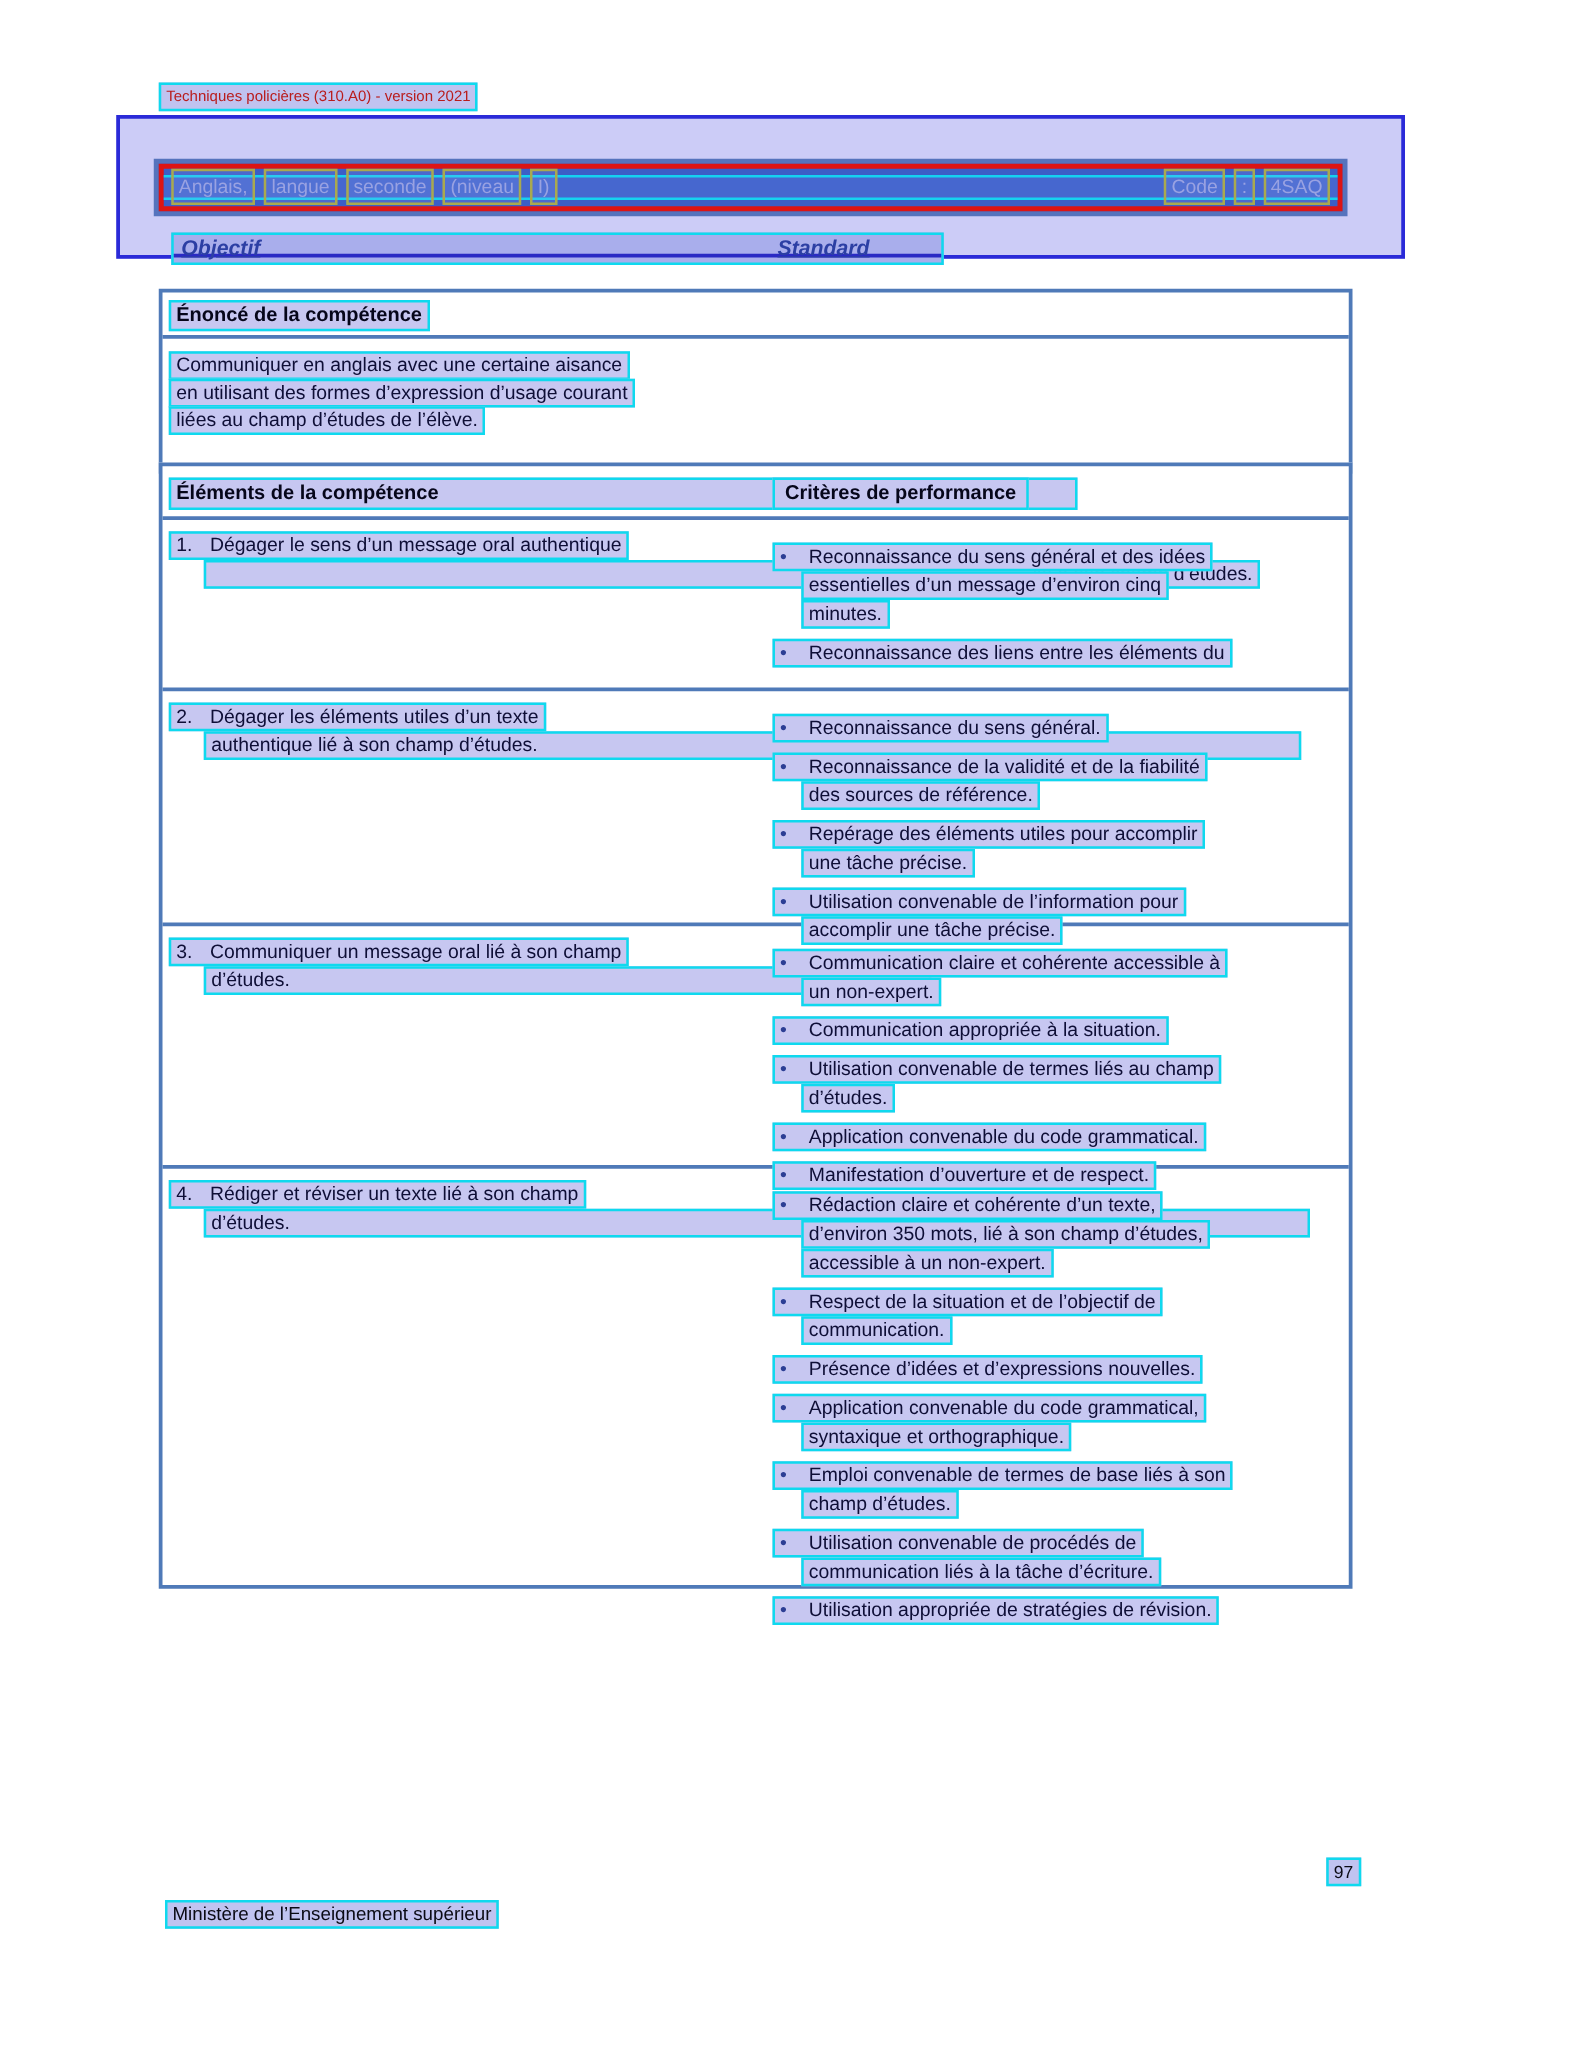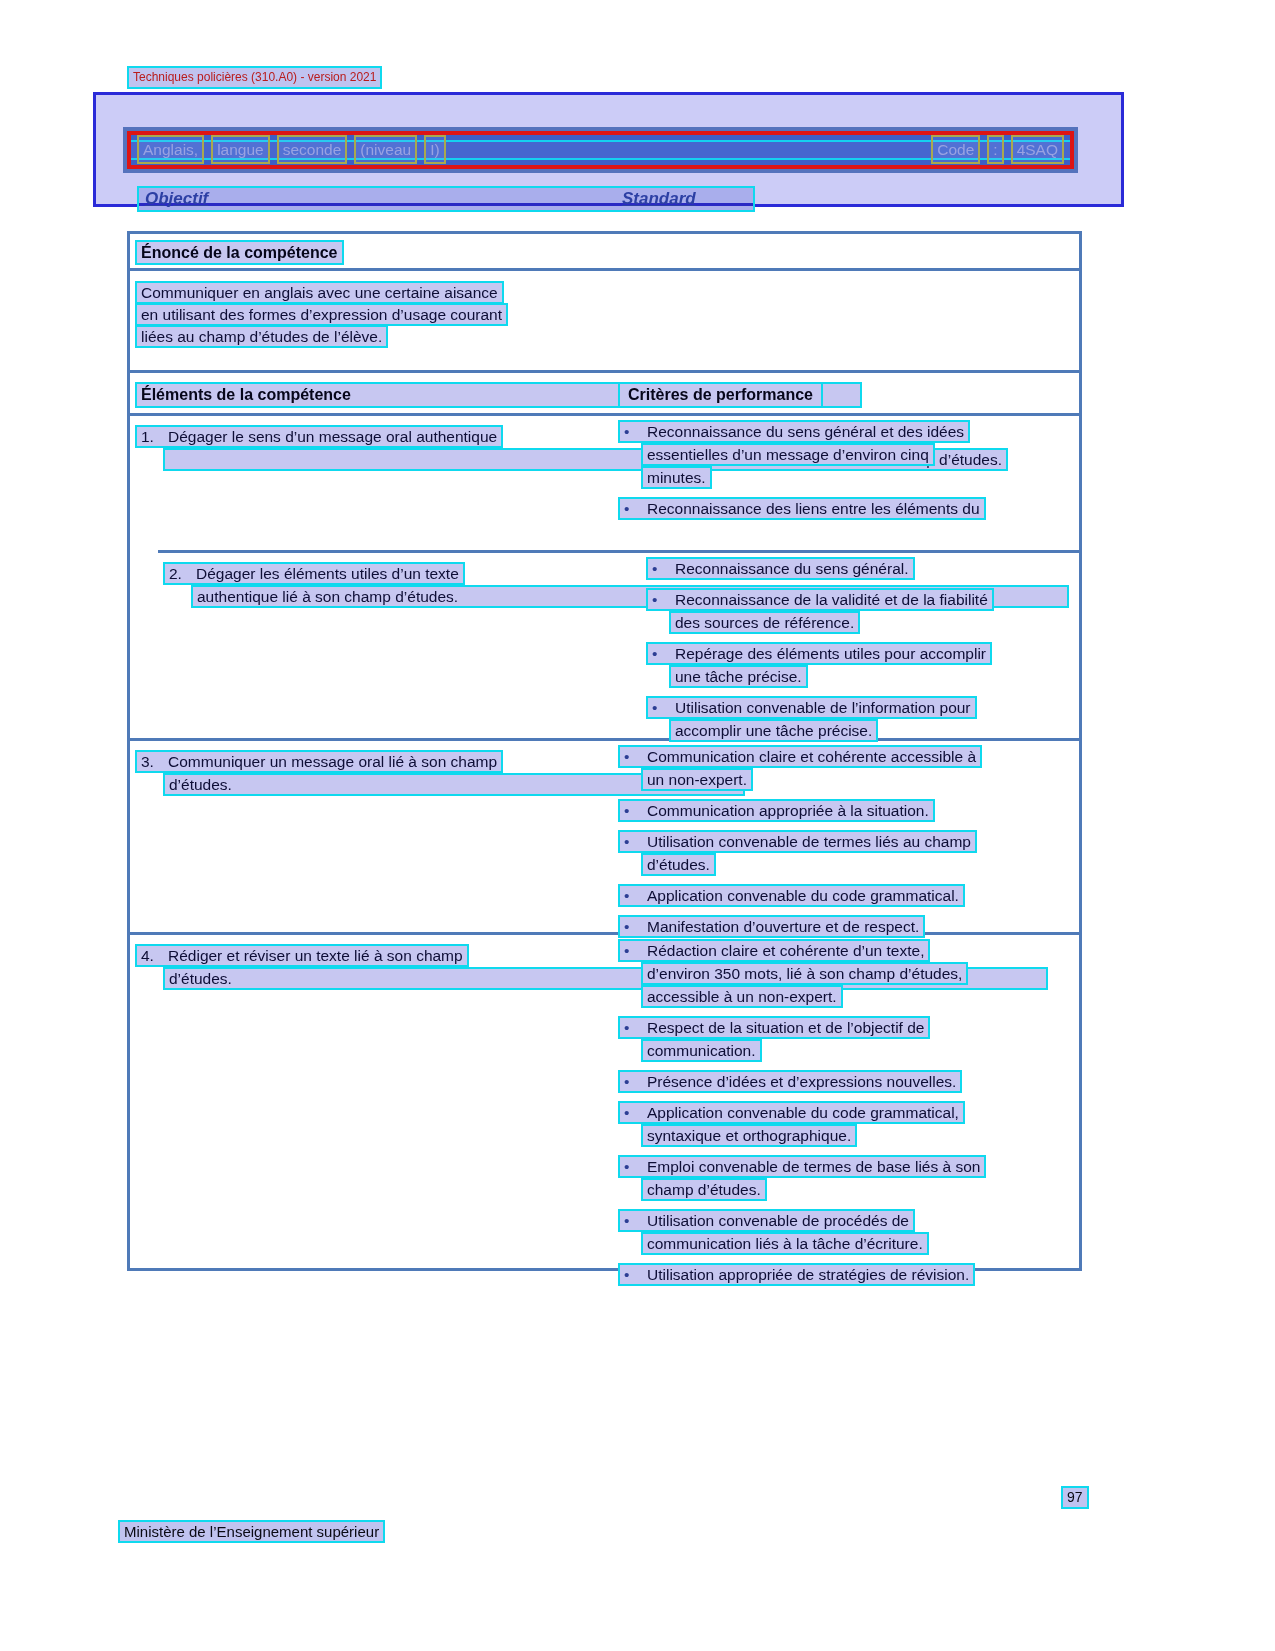--- a/index.html
+++ b/index.html
@@ -54,31 +54,31 @@
         border:3px solid #4f7ab8;box-sizing:border-box;background:#ffffff;}
   .comp-head{position:relative;height:43px;border-bottom:3px solid #4f7ab8;box-sizing:border-box;}
   .head-strip{position:absolute;left:5px;top:9px;width:727px;height:26px;box-sizing:border-box;
               border:2px solid #0fd9ee;background:#c7c7f1;padding:0 4px;}
   .head2{position:absolute;left:481px;top:-2px;height:26px;box-sizing:border-box;
          border:2px solid #0fd9ee;background:#c7c7f1;padding:0 8px;white-space:nowrap;}
   .comp-row{position:relative;box-sizing:border-box;}
   .comp-row.sep{border-top:3px solid #4f7ab8;}
   .elem{position:absolute;left:5px;top:9px;z-index:1;}
   .elem .cont .hl{margin-left:28px;}
-  .crit{position:relative;margin-left:488px;padding-top:4px;z-index:2;}
+  .crit{position:relative;margin-left:488px;padding-top:18px;z-index:2;}
   .crit-item{margin-top:8px;}
   .crit-item:first-child{margin-top:0;}
   .crit .cont2 .hl{margin-left:23px;}
   .num{display:inline-block;width:27px;}
   .dot{display:inline-block;width:23px;color:#2c3e94;}
 
   
   .page-num{position:absolute;left:1061px;top:1486px;}
   .page-num .hl{font-size:14px;color:#0a0a14;background:#c0c3f0;}
-  .footer{position:absolute;left:118px;top:1520px;}
+  .footer{position:absolute;left:132px;top:1520px;}
   .footer .hl{font-size:15px;color:#0a0a14;background:#c0c3f0;}
 </style>
 </head>
 <body>
 
 <div class="page">
 
   <div class="doc-header">
     <span class="hl">Techniques policières (310.A0) - version 2021</span>
   </div>
@@ -137,21 +137,21 @@
             <div class="crit-item">
               <div class="tline"><span class="hl"><span class="dot">•</span>Reconnaissance du sens général et des idées</span></div>
               <div class="tline cont2"><span class="hl">essentielles d’un message d’environ cinq</span></div>
               <div class="tline cont2"><span class="hl">minutes.</span></div>
             </div>
             <div class="crit-item">
               <div class="tline"><span class="hl"><span class="dot">•</span>Reconnaissance des liens entre les éléments du</span></div>
             </div>
           </div>
         </div>
-        <div class="comp-row sep" style="height: 188px; margin-left: 28px;">
+        <div class="comp-row sep" style="height: 188px;">
           <div class="elem">
             <div class="tline"><span class="hl"><span class="num">2.</span>Dégager les éléments utiles d’un texte</span></div>
             <div class="tline cont"><span class="hl" style="width: 878px;">authentique lié à son champ d’études.</span></div>
           </div>
           <div class="crit">
             <div class="crit-item">
               <div class="tline"><span class="hl"><span class="dot">•</span>Reconnaissance du sens général.</span></div>
             </div>
             <div class="crit-item">
               <div class="tline"><span class="hl"><span class="dot">•</span>Reconnaissance de la validité et de la fiabilité</span></div>

